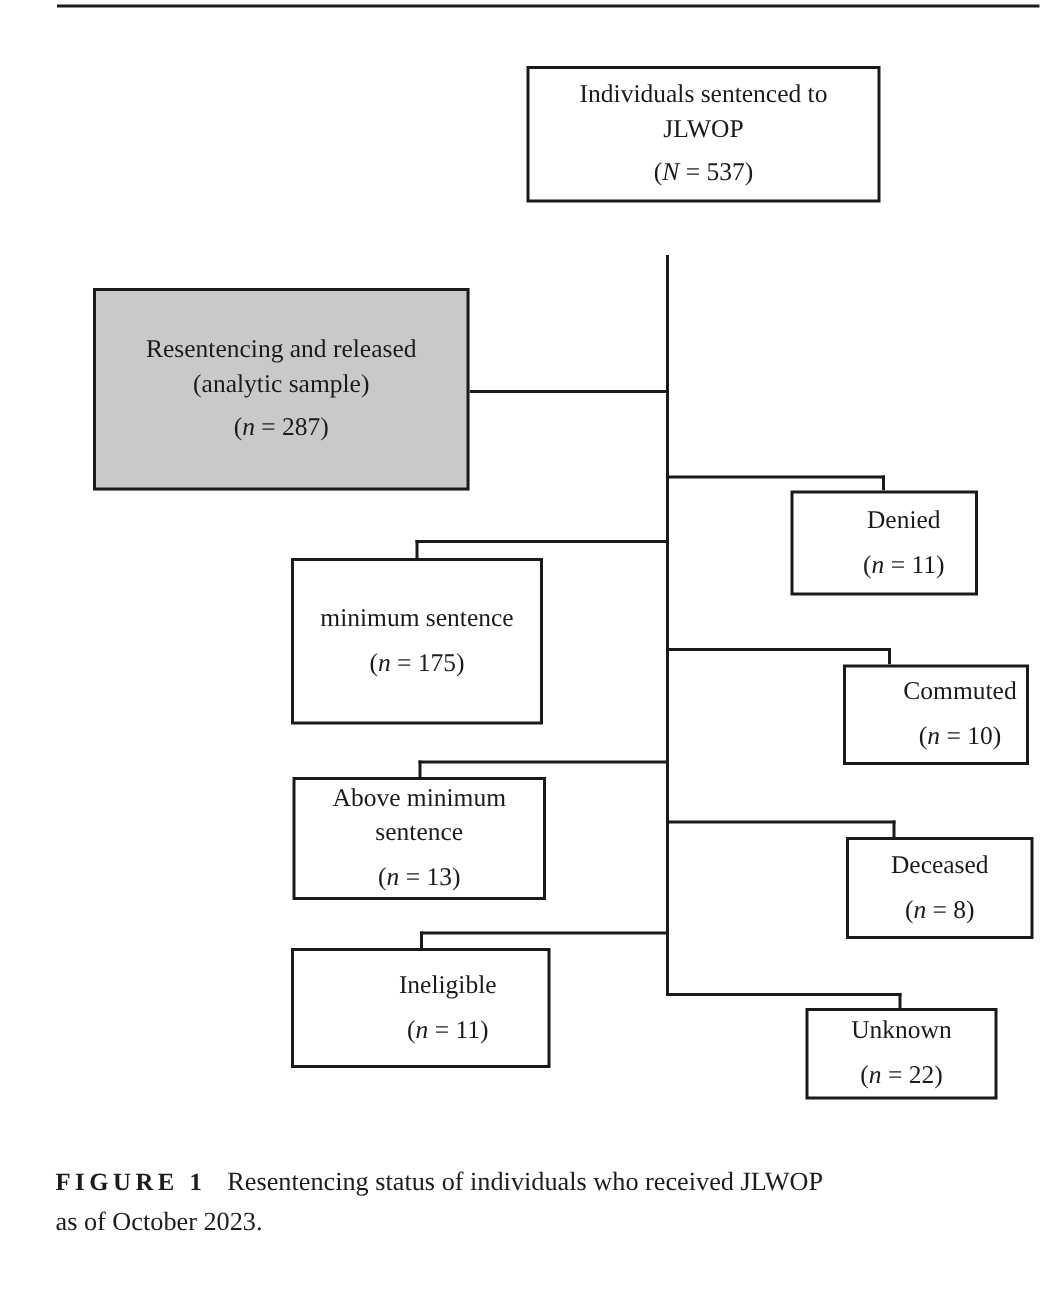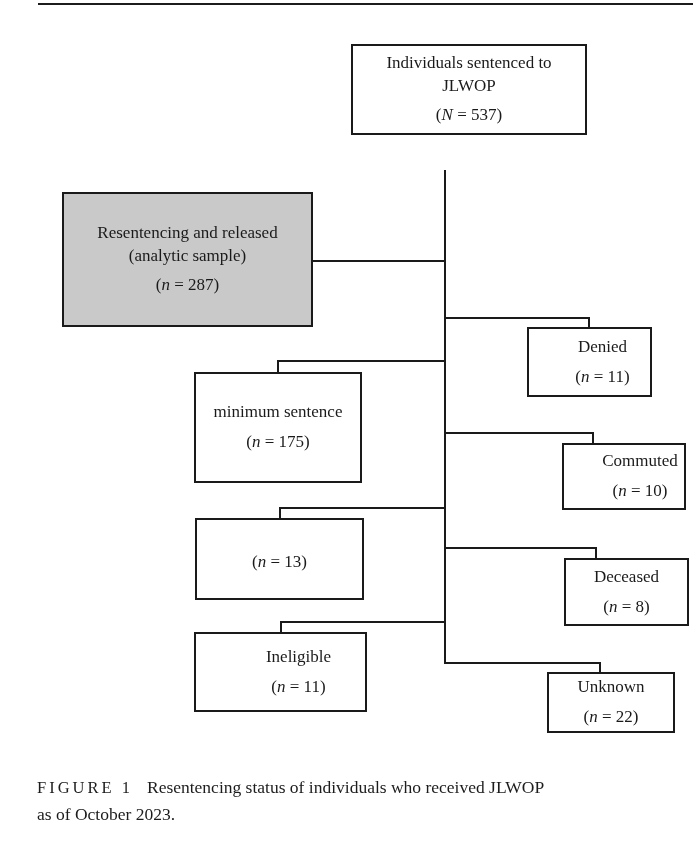--- a/index.html
+++ b/index.html
@@ -54,21 +54,21 @@
   .caption {
     position: absolute;
     left: 37px;
     top: 774px;
     width: 640px;
     font-size: 17.5px;
     line-height: 1.5;
     color: #1c1c1c;
   }
   .fig-label {
-    font-weight: normal;
+    font-weight: bold;
     letter-spacing: 3px;
     margin-right: 14px;
     font-size: 16.5px;
     text-align: right;
   }
 </style>
 </head>
 <body>
 
 <div class="page">
@@ -131,38 +131,42 @@
   </div>
 
   <div class="node" style="left:562px; top:443px; width:124px; height:67px;padding-left:36px;">
     <div class="title">
       <span class="tl">Commuted</span>
     </div>
     <div class="nline"><span>(</span><i>n</i><span> = 10)</span></div>
   </div>
 
   <div class="node" style="left:195px; top:518px; width:169px; height:82px;">
+    <div class="title">
+      <span class="tl">Above minimum</span>
+      <span class="tl">sentence</span>
+    </div>
     <div class="nline"><span>(</span><i>n</i><span> = 13)</span></div>
   </div>
 
   <div class="node" style="left:564px; top:558px; width:125px; height:68px;">
     <div class="title">
       <span class="tl">Deceased</span>
     </div>
     <div class="nline"><span>(</span><i>n</i><span> = 8)</span></div>
   </div>
 
   <div class="node" style="left:194px; top:632px; width:173px; height:80px;padding-left:40px;">
     <div class="title">
       <span class="tl">Ineligible</span>
     </div>
     <div class="nline"><span>(</span><i>n</i><span> = 11)</span></div>
   </div>
 
-  <div class="node" style="left:537px; top:672px; width:128px; height:61px;margin-left:10px;">
+  <div class="node" style="left:537px; top:672px; width:128px; height:61px;">
     <div class="title">
       <span class="tl">Unknown</span>
     </div>
     <div class="nline"><span>(</span><i>n</i><span> = 22)</span></div>
   </div>
 
   <div class="caption">
     <span class="fig-label">FIGURE 1</span><span>Resentencing status of individuals who received JLWOP</span><br>
     <span>as of October 2023.</span>
   </div>

